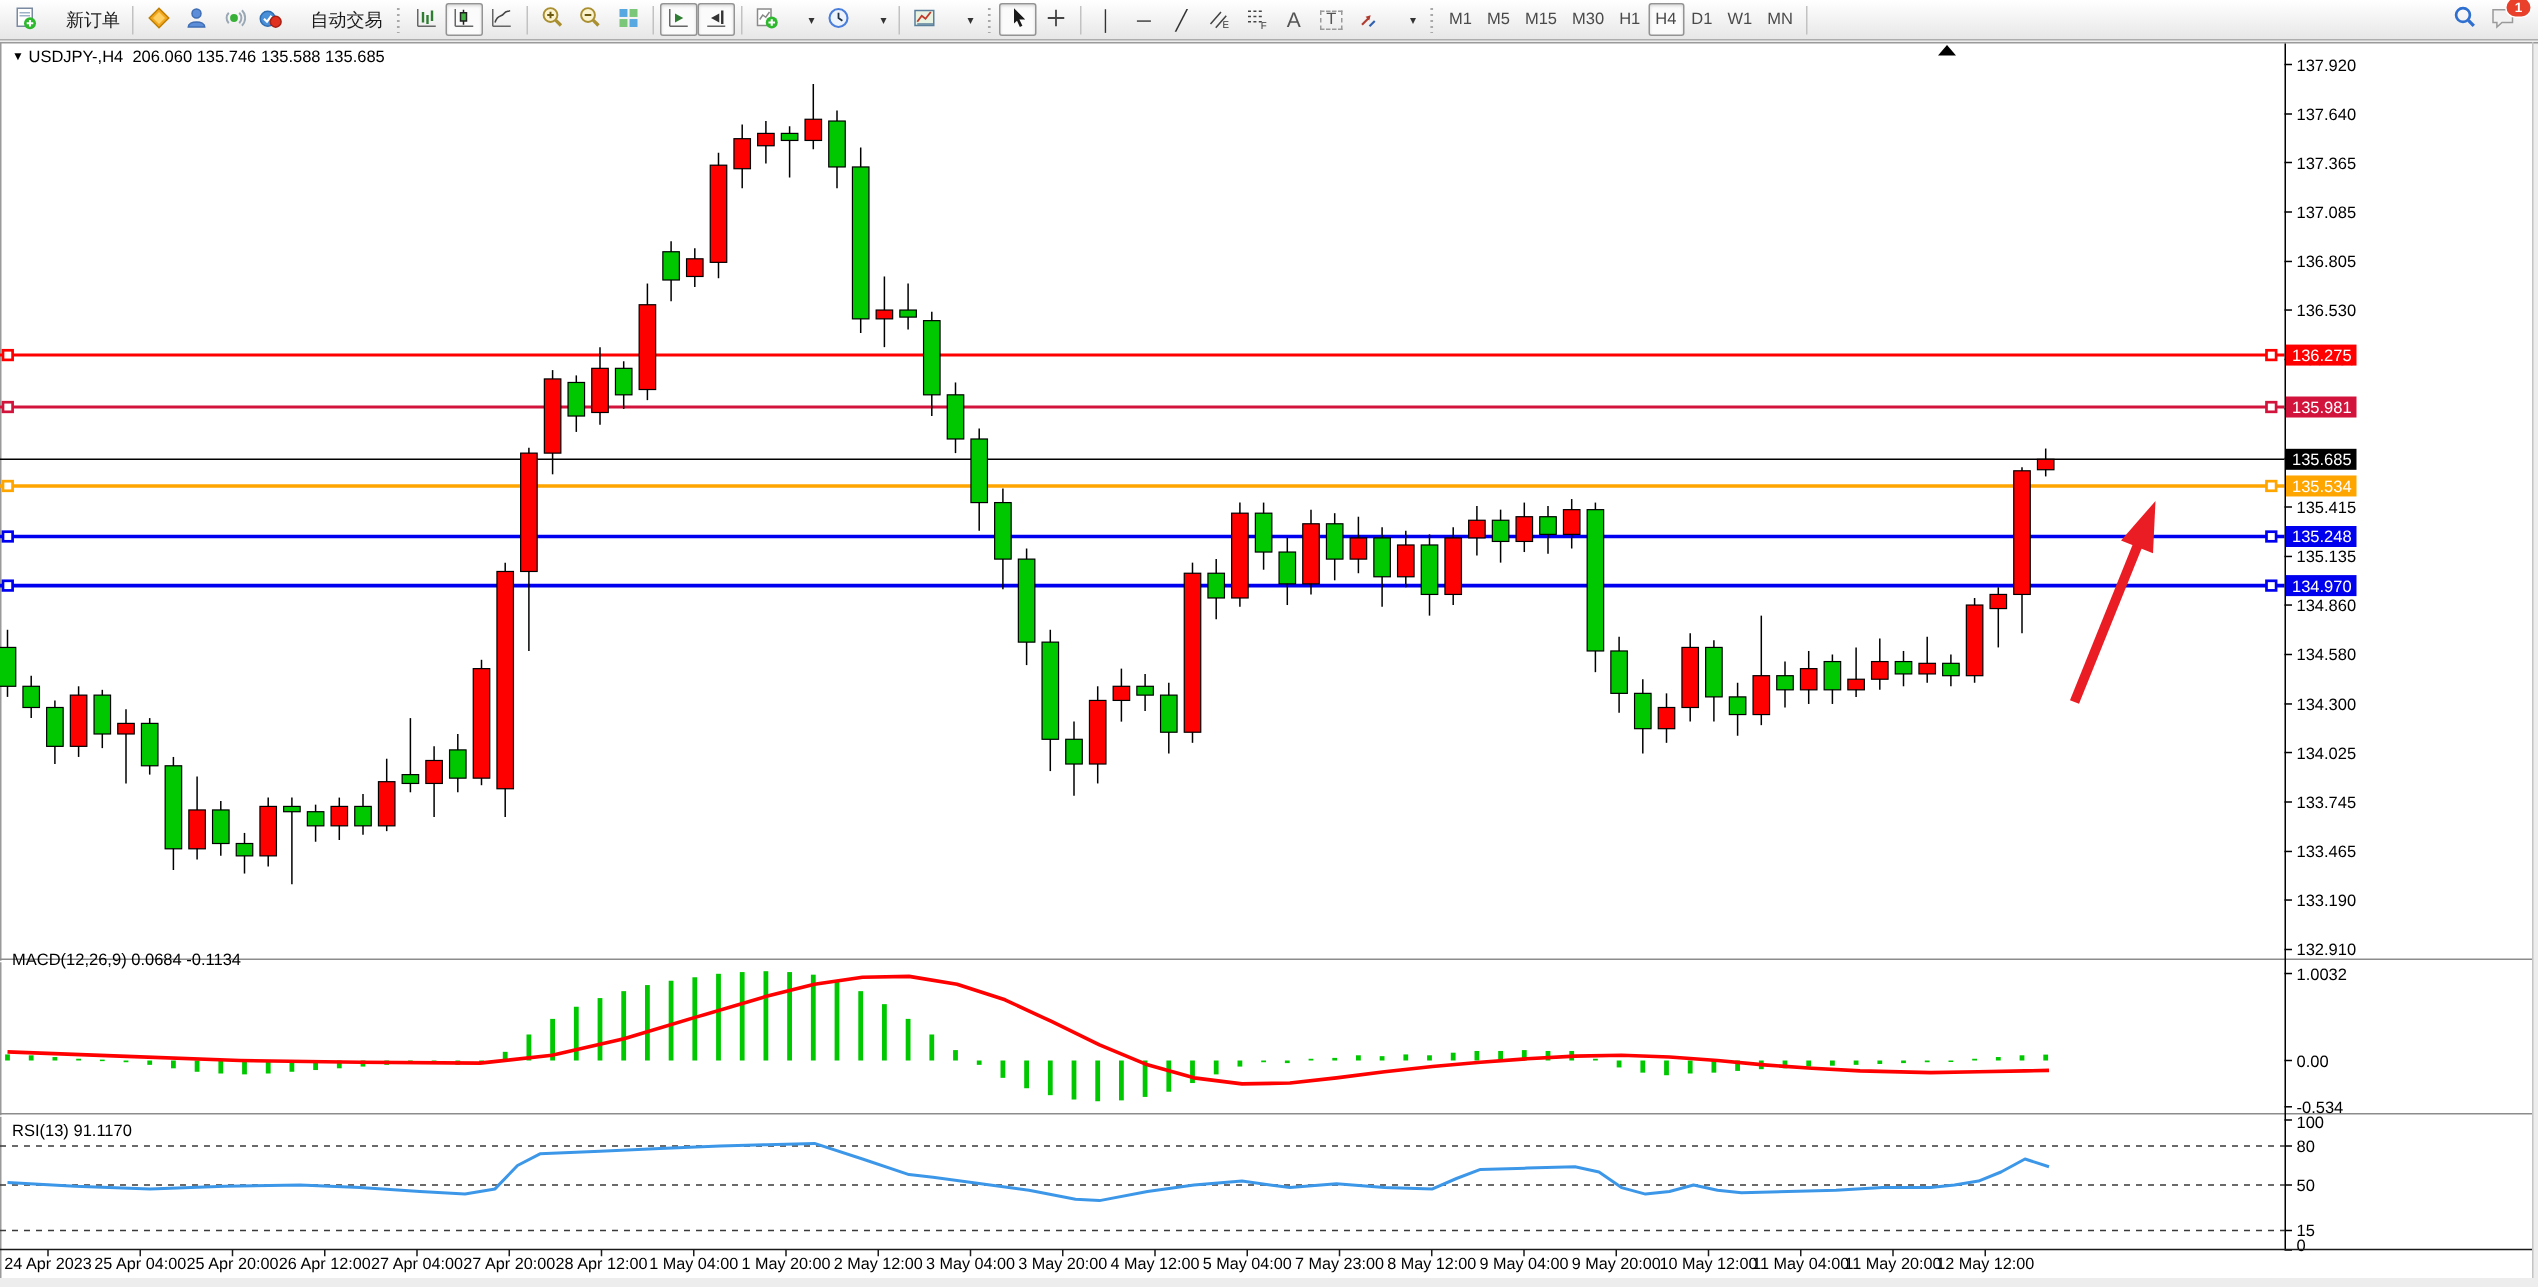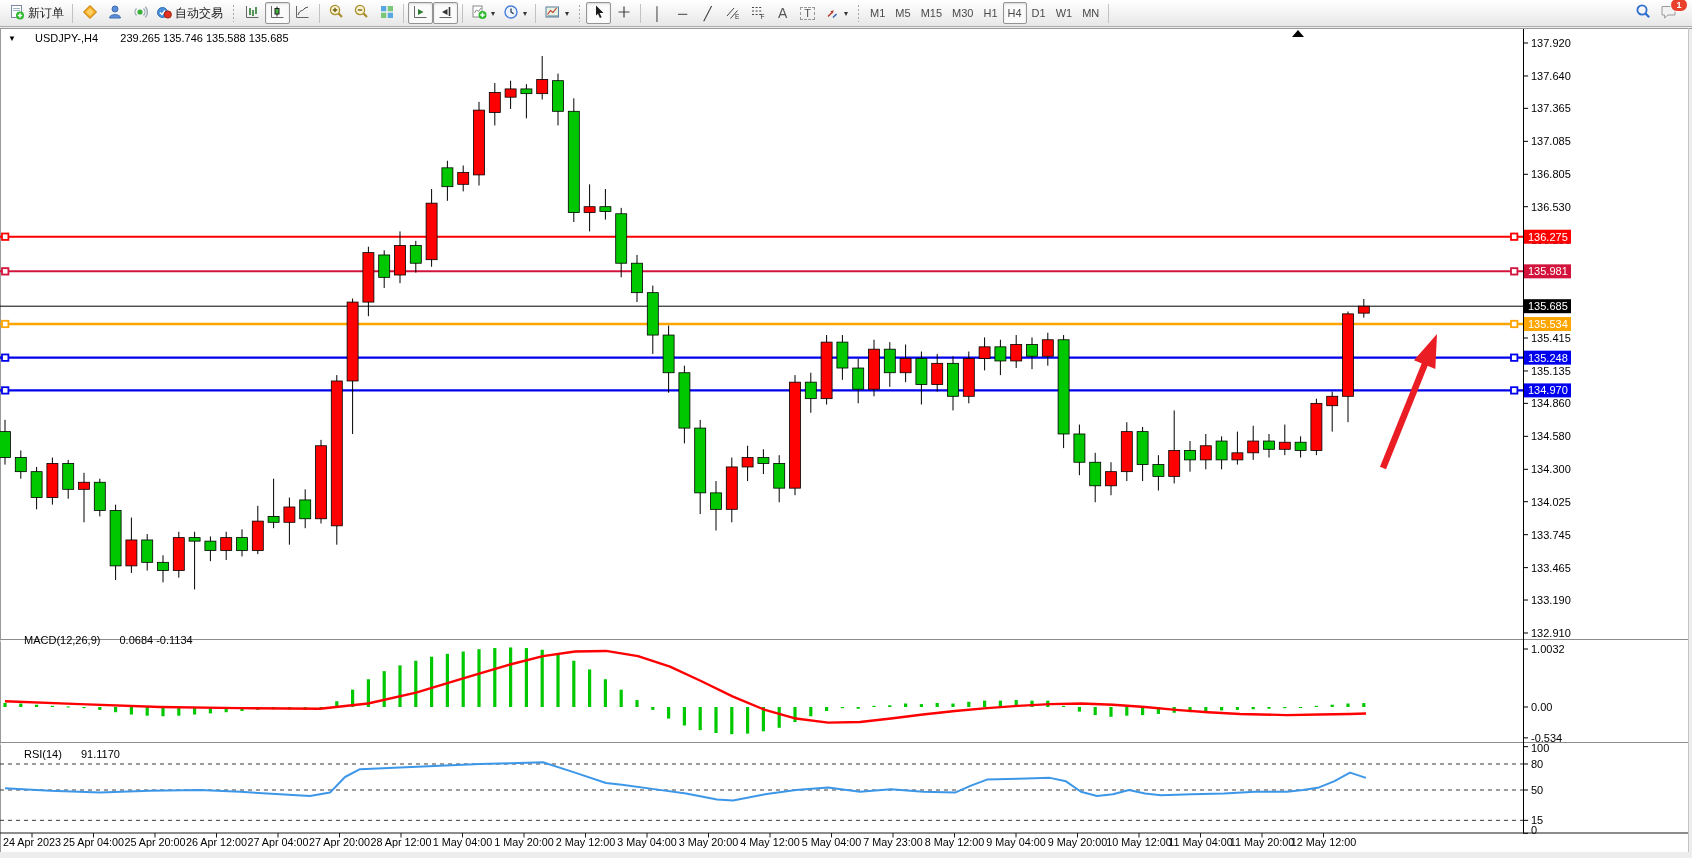--- a/index.html
+++ b/index.html
@@ -1,42 +1,42 @@
 <!DOCTYPE html>
 <html><head>
 <meta charset="utf-8">
 <style>
   html,body{margin:0;padding:0;width:1692px;height:858px;overflow:hidden;background:#ededed;
     font-family:"Liberation Sans",sans-serif;-webkit-font-smoothing:antialiased;}
   .toolbar{position:absolute;top:0;left:0;width:1692px;height:27px;box-sizing:border-box;
     background:linear-gradient(#ffffff,#e7e7e7);border-bottom:1px solid #adadad;
     display:flex;align-items:center;padding-left:5px;z-index:5;}
   .tbtn{height:22px;min-width:25px;display:flex;align-items:center;justify-content:center;
-    border:1px solid transparent;border-radius:2px;background:transparent;padding:0 3px;gap:3px;
+    border:1px solid transparent;border-radius:2px;background:transparent;padding:0 3px;gap:19px;
     font-family:"Liberation Sans",sans-serif;cursor:default;}
   .tbtn.pressed{border:1px solid #949494;background:#fbfbfb;box-shadow:inset 0 1px 2px #d7d7d7;}
   .tbtn .lbl{font-size:12px;color:#1a1a1a;white-space:nowrap;}
   .tbtn.tf{min-width:23px;padding:0 4px;}
   .tbtn.tf .lbl{font-size:11px;font-weight:normal;color:#4a4a4a;}
   .tsep{width:1px;height:19px;background:#c2c2c2;margin:0 4px;flex:none;}
   .thandle{width:3px;height:18px;margin:0 5px;flex:none;
     background-image:radial-gradient(circle,#a8a8a8 34%,transparent 38%);background-size:3px 4px;}
   .caret{font-size:8px;color:#333;margin-left:1px;}
   .glyph{font-size:13px;color:#333;line-height:1;}
   .spacer{flex:1;}
   .chatwrap{position:relative;margin-right:10px;}
   .badge{position:absolute;top:-4px;right:-6px;background:#e8402a;color:#fff;border-radius:8px;
     min-width:12px;height:12px;font-size:9px;font-weight:bold;display:flex;align-items:center;
     justify-content:center;padding:0 2px;border:1px solid #fff;}
   #cv{position:absolute;top:27px;left:0;}
   .ovl{position:absolute;z-index:3;font-size:11px;color:#000;white-space:pre;}
   #symline{top:32px;left:8px;}
   #macdline{top:634px;left:8px;}
   #rsiline{top:748px;left:8px;}
-  .ovl b{font-weight:normal;margin-left:16px;}
+  .ovl b{font-weight:normal;}
   svg text{font-family:"Liberation Sans",sans-serif;}
 </style>
 </head>
 <body>
 
 <div class="toolbar">
   <button class="tbtn">
     <span><svg width="16" height="16">
           <rect x="2.5" y="1.5" width="10" height="12" fill="#fff" stroke="#7a8aa0"></rect>
           <rect x="4" y="4" width="7" height="1" fill="#9fb3c8"></rect>
@@ -654,15 +654,15 @@
     <text x="1200.5" y="819" font-size="10.8" fill="#000" text-anchor="middle">11 May 04:00</text>
     <line x1="1262" y1="806" x2="1262" y2="810.5" stroke="#1a1a1a"></line>
     <text x="1262" y="819" font-size="10.8" fill="#000" text-anchor="middle">11 May 20:00</text>
     <line x1="1323.5" y1="806" x2="1323.5" y2="810.5" stroke="#1a1a1a"></line>
     <text x="1323.5" y="819" font-size="10.8" fill="#000" text-anchor="middle">12 May 12:00</text>
     <polygon points="1298,3 1292,10 1304,10" fill="#000"></polygon>
     <line x1="1383" y1="441" x2="1426.1604881453088" y2="333.8980479357148" stroke="#ea1c24" stroke-width="6.5"></line>
     <polygon points="1437,307 1435.3318503467556,341.90655062784606 1413.9989157770508,333.30969639826355" fill="#ea1c24"></polygon>
   </svg>
 
-<div class="ovl" id="symline"><span style="font-size:8px;vertical-align:1px">▼</span>&nbsp;<b>USDJPY-,H4</b>&nbsp;&nbsp;<b>239.265 135.746 135.588 135.685</b></div>
+<div class="ovl" id="symline"><span style="font-size:8px;vertical-align:1px">▼</span>&nbsp;<b>USDJPY-,H4</b>&nbsp;&nbsp;<b>206.060 135.746 135.588 135.685</b></div>
 <div class="ovl" id="macdline"><b>MACD(12,26,9)</b>&nbsp;<b>0.0684 -0.1134</b></div>
-<div class="ovl" id="rsiline"><b>RSI(14)</b>&nbsp;<b>91.1170</b></div>
+<div class="ovl" id="rsiline"><b>RSI(13)</b>&nbsp;<b>91.1170</b></div>
 
 </body></html>

